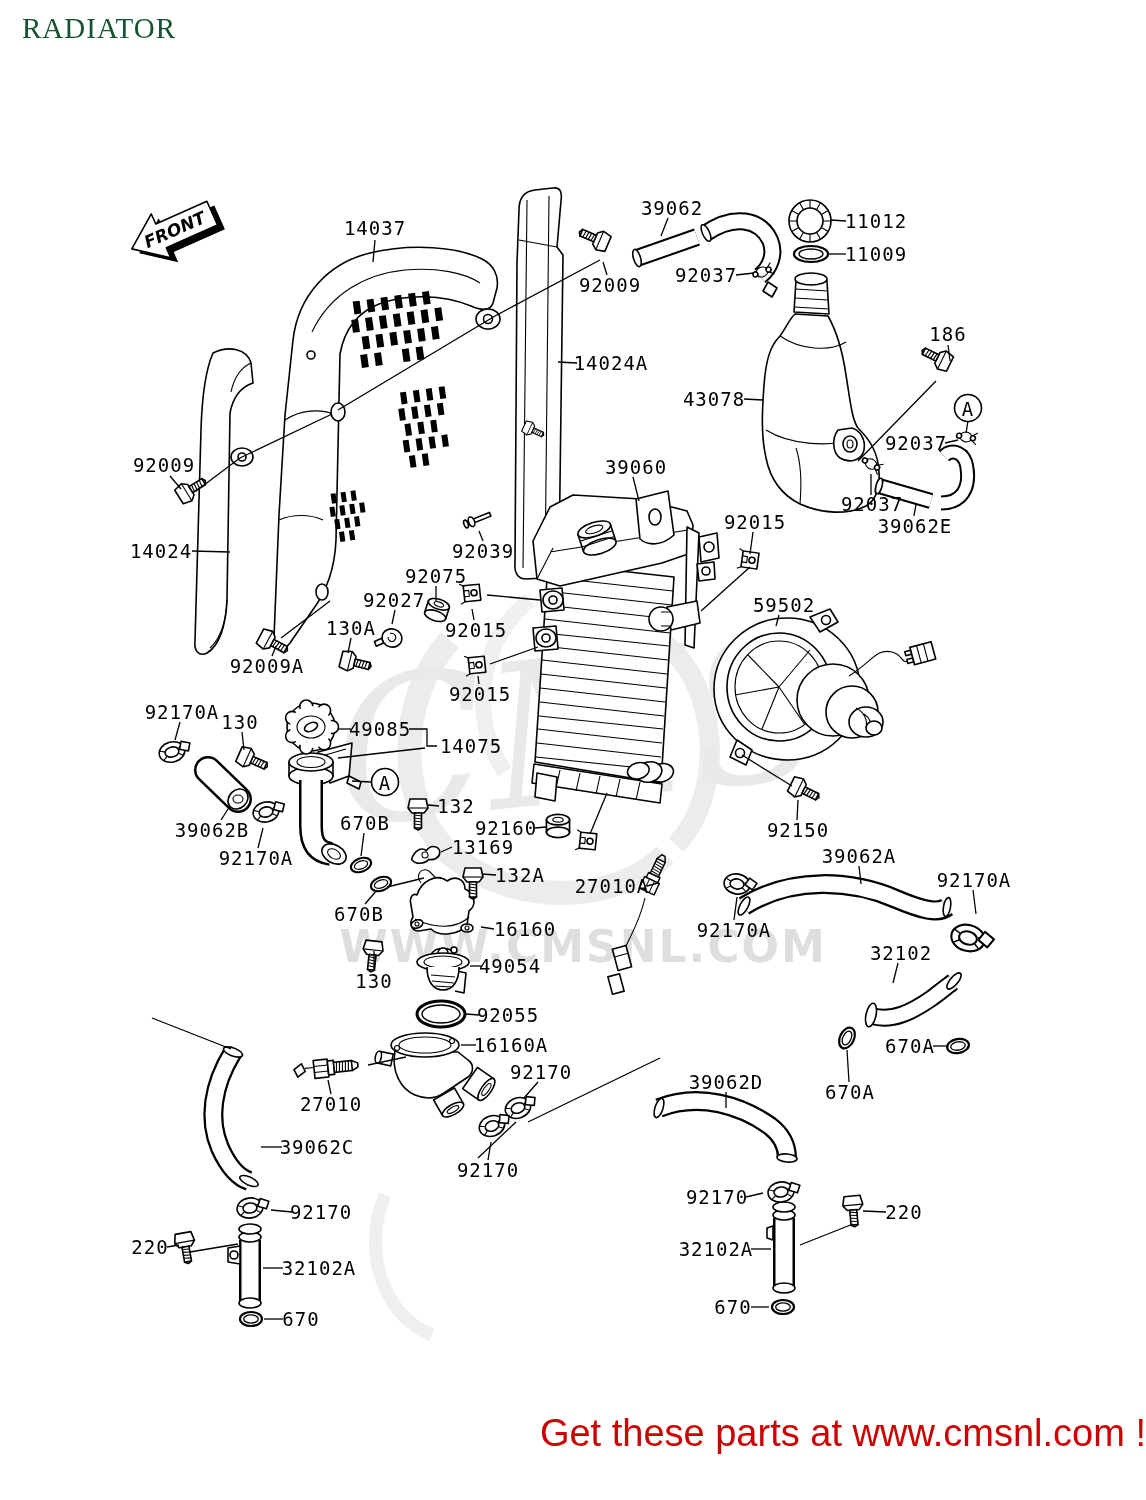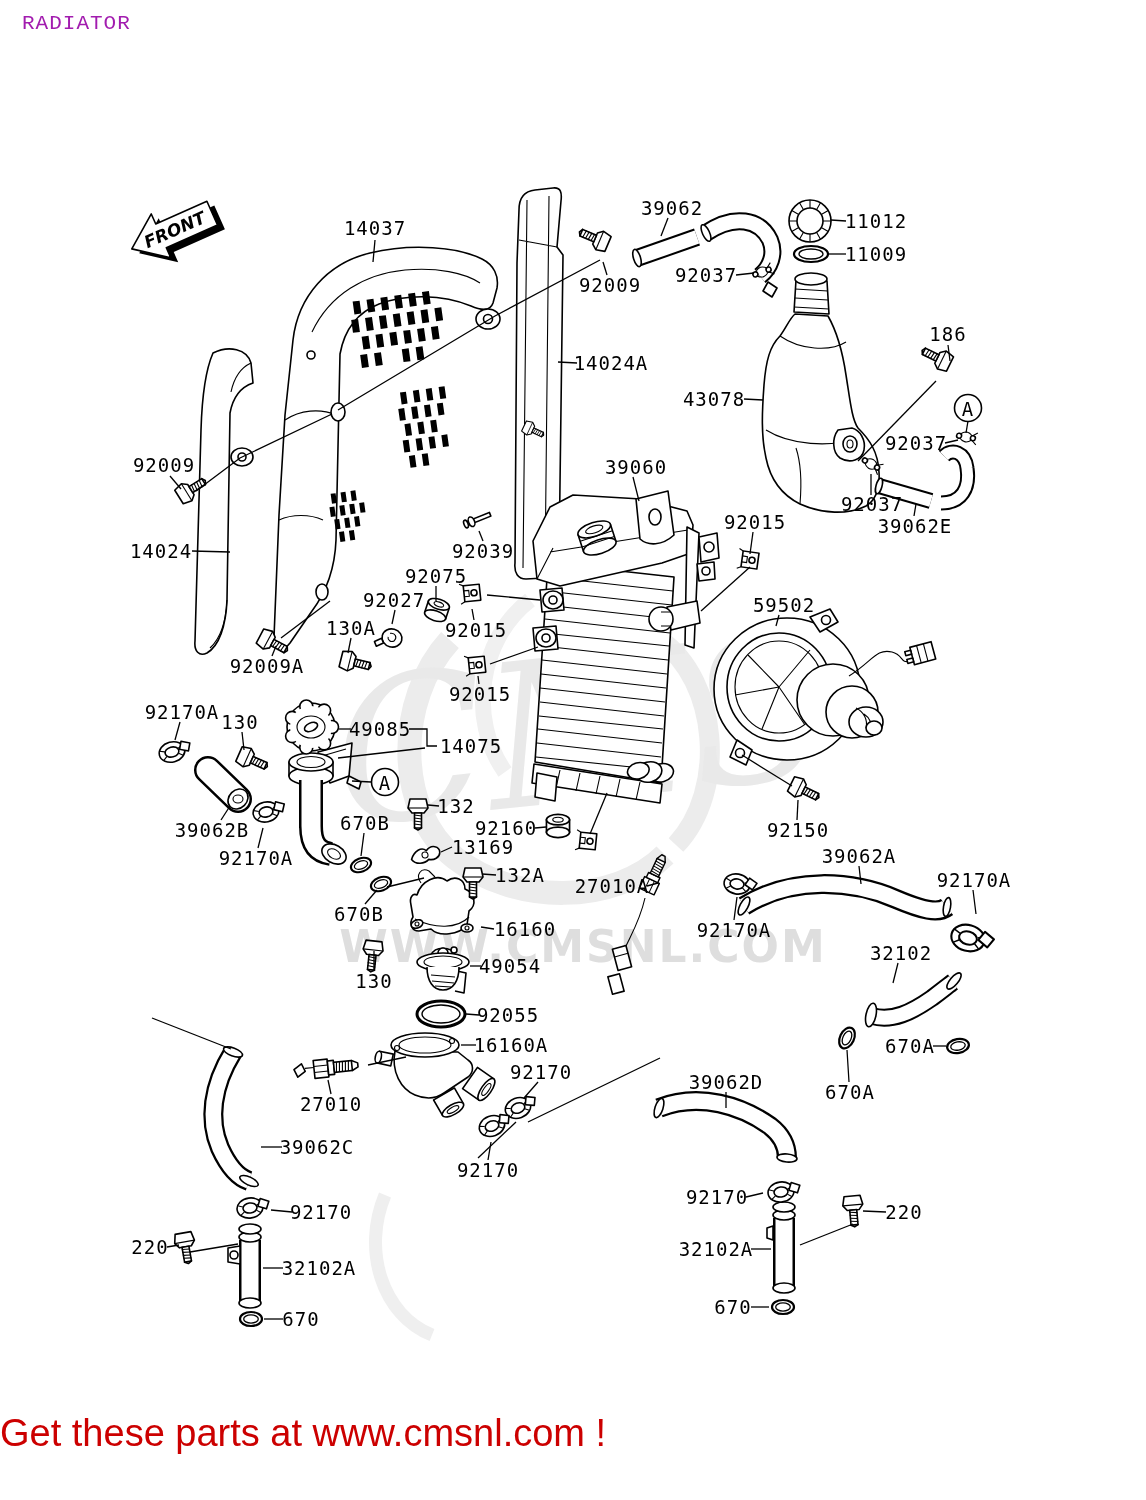--- a/index.html
+++ b/index.html
@@ -1,20 +1,20 @@
 <!DOCTYPE html>
 <html><head>
 <meta charset="utf-8">
 <style>
   html,body{margin:0;padding:0;background:#fff;}
   #stage{position:relative;width:1146px;height:1500px;background:#fff;overflow:hidden;
          font-family:"DejaVu Sans Mono",monospace;}
-  #page-title{position:absolute;left:22px;top:12px;font-family:Liberation Mono, monospace;
-              font-size:21px;color:#a21caf;letter-spacing:1px;}
-  #footer-line{position:absolute;left:0;right:0;top:1412px;text-align:left;
+  #page-title{position:absolute;left:22px;top:12px;font-family:Liberation Serif, serif;
+              font-size:29px;color:#14532d;letter-spacing:1px;}
+  #footer-line{position:absolute;left:0;right:0;top:1412px;text-align:right;
                font-family:"Liberation Sans",sans-serif;font-size:38px;color:#cc0000;}
   svg{position:absolute;left:0;top:0;}
   .ln{stroke:#000;stroke-width:1.6;fill:none;stroke-linejoin:round;stroke-linecap:round;}
   .fw{stroke:#000;stroke-width:1.6;fill:#fff;stroke-linejoin:round;}
   .thin{stroke:#000;stroke-width:1.1;fill:none;}
   .asm{stroke:#000;stroke-width:1.3;fill:none;}
   .callout-text{font-family:"DejaVu Sans Mono",monospace;font-size:19px;letter-spacing:1px;fill:#000;}
   .wm{fill:#e9e9e9;}
 </style>
 </head>

